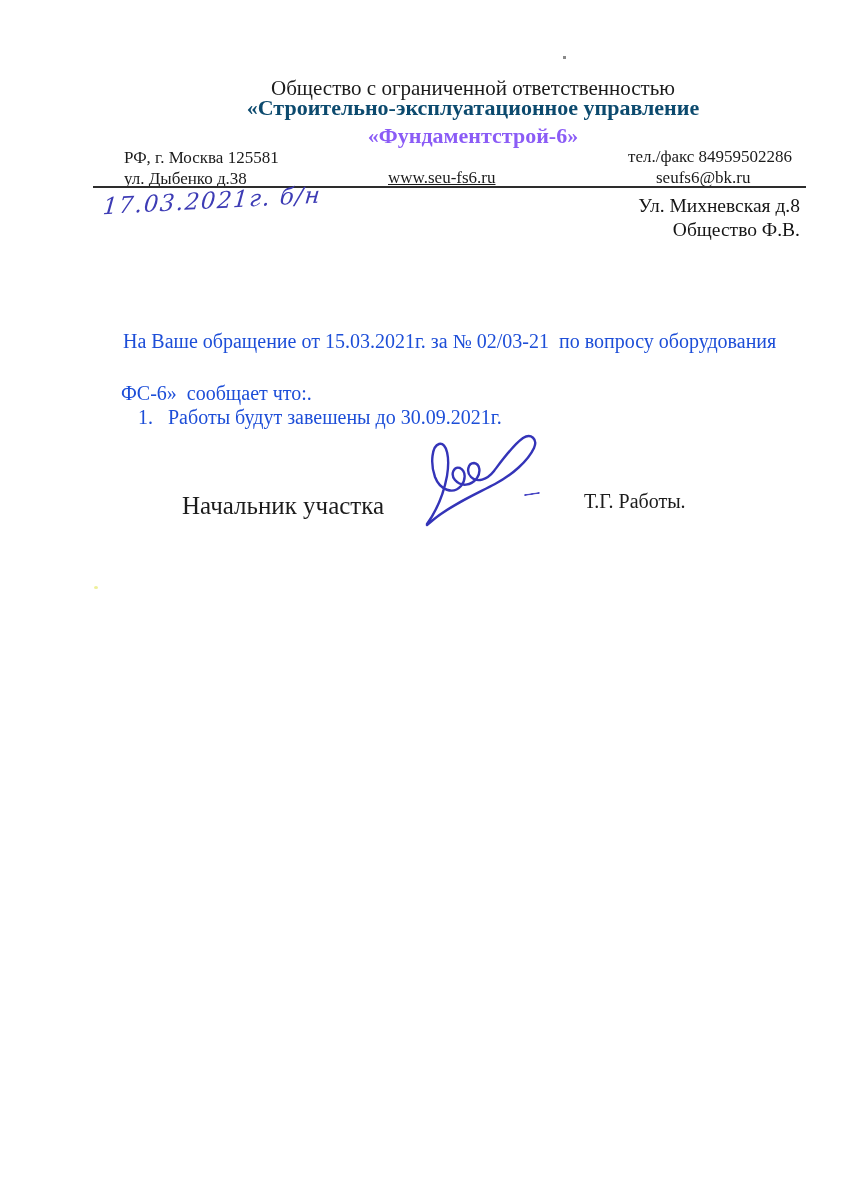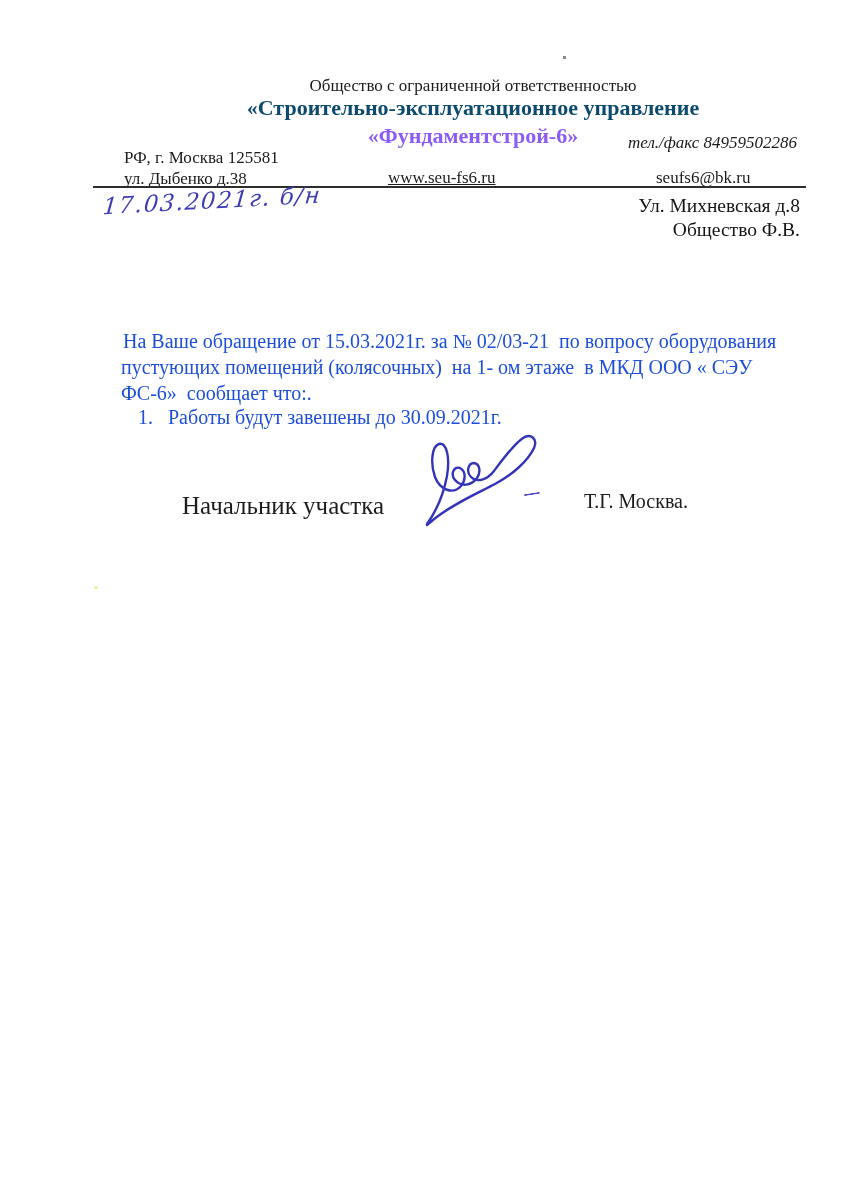--- a/index.html
+++ b/index.html
@@ -9,30 +9,30 @@
     width:849px; height:1200px;
     background:#ffffff;
     overflow:hidden;
     font-family:"Liberation Serif","DejaVu Serif",serif;
     color:#1c1c1c;
   }
   .abs { position:absolute; white-space:pre; }
 
   
   .header-center { position:absolute; left:100px; top:0; width:746px; text-align:center; }
-  .org-type   { position:absolute; top:76px;  left:0; width:100%; font-size:17px; color:#1b1b1b; }
+  .org-type   { position:absolute; top:76px;  left:0; width:100%; font-size:21px; color:#1b1b1b; }
   .org-title1 { position:absolute; top:95px;  left:0; width:100%; font-size:22px; font-weight:bold; color:#0c4a6e; }
   .org-title2 { position:absolute; top:123px; left:0; width:100%; font-size:22px; font-weight:bold; color:#8b5cf6; }
 
   
   .contact { font-size:17px; color:#1b1b1b; }
   .addr1   { left:124px; top:148px; }
   .addr2   { left:124px; top:169px; }
   .website { left:388px; top:168px; text-decoration:underline; }
-  .phone   { left:628px; top:133px;font-style:italic; }
+  .phone   { left:628px; top:147px; }
   .email   { left:656px; top:168px; }
 
   .header-rule {
     position:absolute; left:93px; top:186px; width:713px; height:0;
     border-top:2.5px solid #2d2d2d;
   }
 
   
   .hand-date {
     position:absolute; left:104px; top:193px;
@@ -93,33 +93,32 @@
 
   <div class="hand-date" style="color:#3d3cb5;">17.03.2021г.  б/н</div>
 
   <div class="recipient">
     <div>Ул. Михневская д.8</div>
     <div>Общество Ф.В.</div>
   </div>
 
 
   <div class="abs body-line bl1"> На Ваше обращение от 15.03.2021г. за № 02/03-21  по вопросу оборудования</div>
-  <div class="abs body-line bl2">пустующих помещений (колясочных)  на 1- ом этаже  в МКД ООО « СЭУ</div>
   <div class="abs body-line bl3">ФС-6»  сообщает что:.</div>
   <div class="abs body-line list-line">1.   Работы будут завешены до 30.09.2021г.</div>
 
   <div class="abs sig-position">Начальник участка</div>
 
   <svg class="signature-svg" viewBox="0 0 130 100" aria-hidden="true">
     <path d="M16,94 C26,80 33,62 36,46 C39,28 36,12 28,14 C21,16 19,33 24,47
              C29,60 42,65 50,56 C55,50 55,41 49,38 C43,36 39,44 44,50
              C50,57 60,56 66,48 C70,42 69,34 63,33 C57,33 55,42 60,47
              C66,53 76,50 83,41 C92,29 102,15 112,8 C120,3 127,9 123,18
              C117,31 101,45 84,54 C63,65 40,75 22,90 L16,95" fill="none" stroke="#3434b8" stroke-width="2.4" stroke-linecap="round" stroke-linejoin="round"></path>
   </svg>
   <div class="sig-dash"></div>
 
-  <div class="abs signer-name">Т.Г. Москва.</div>
+  <div class="abs signer-name">Т.Г. Работы.</div>
 
   <div class="speck-gray"></div>
   <div class="speck-yellow"></div>
 
 </div>
 
 </body></html>

